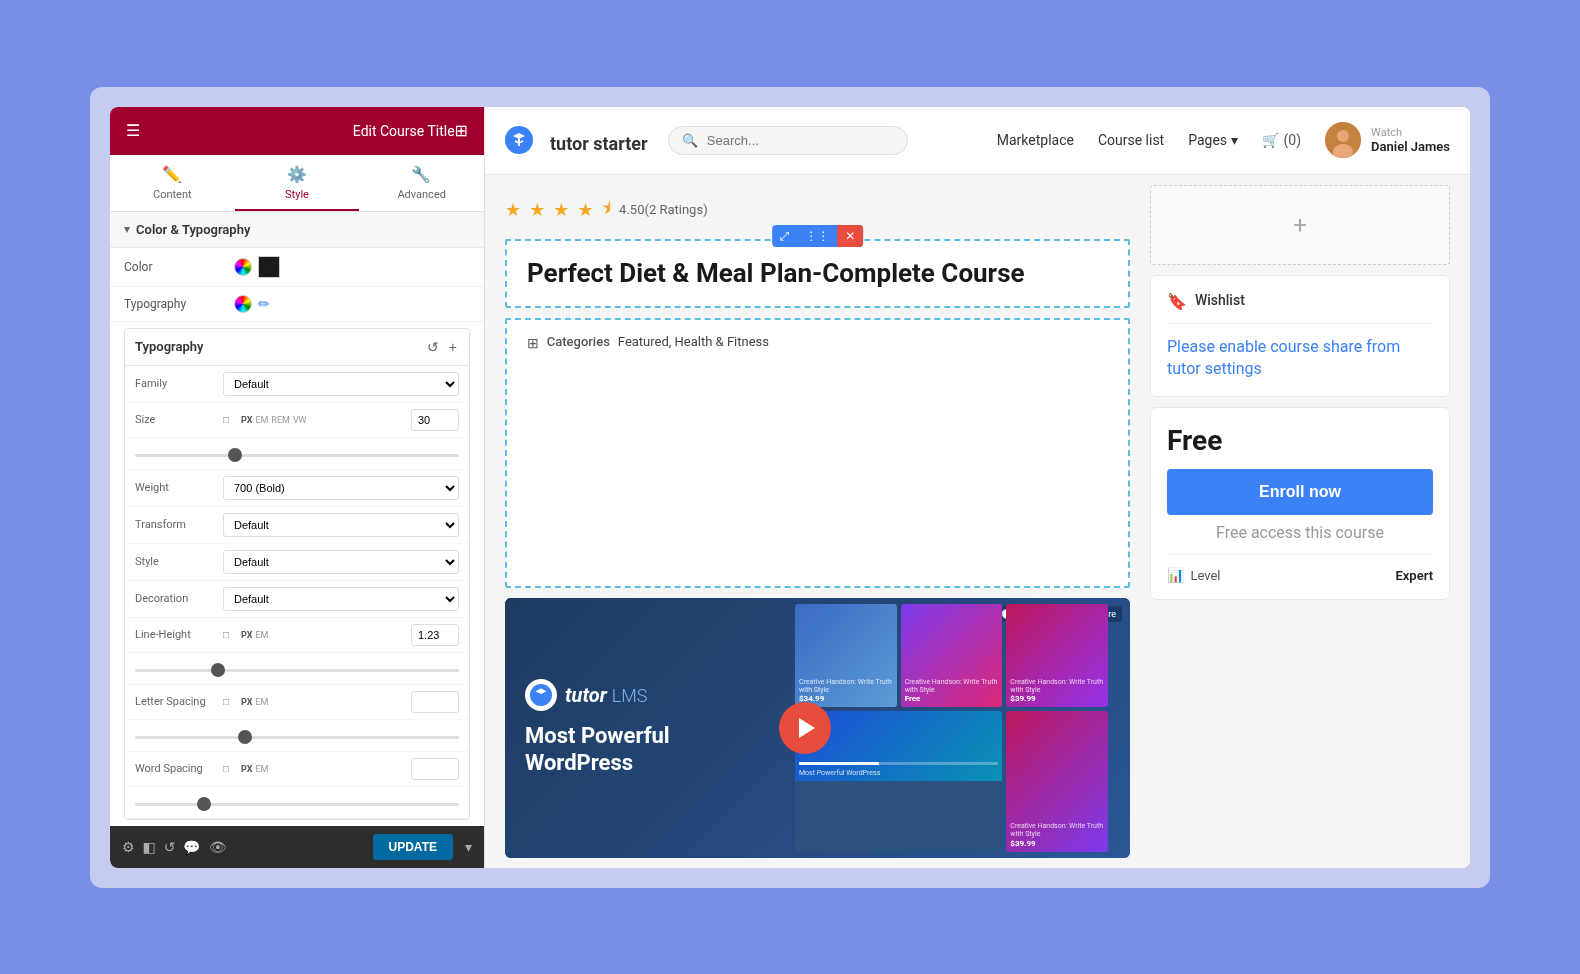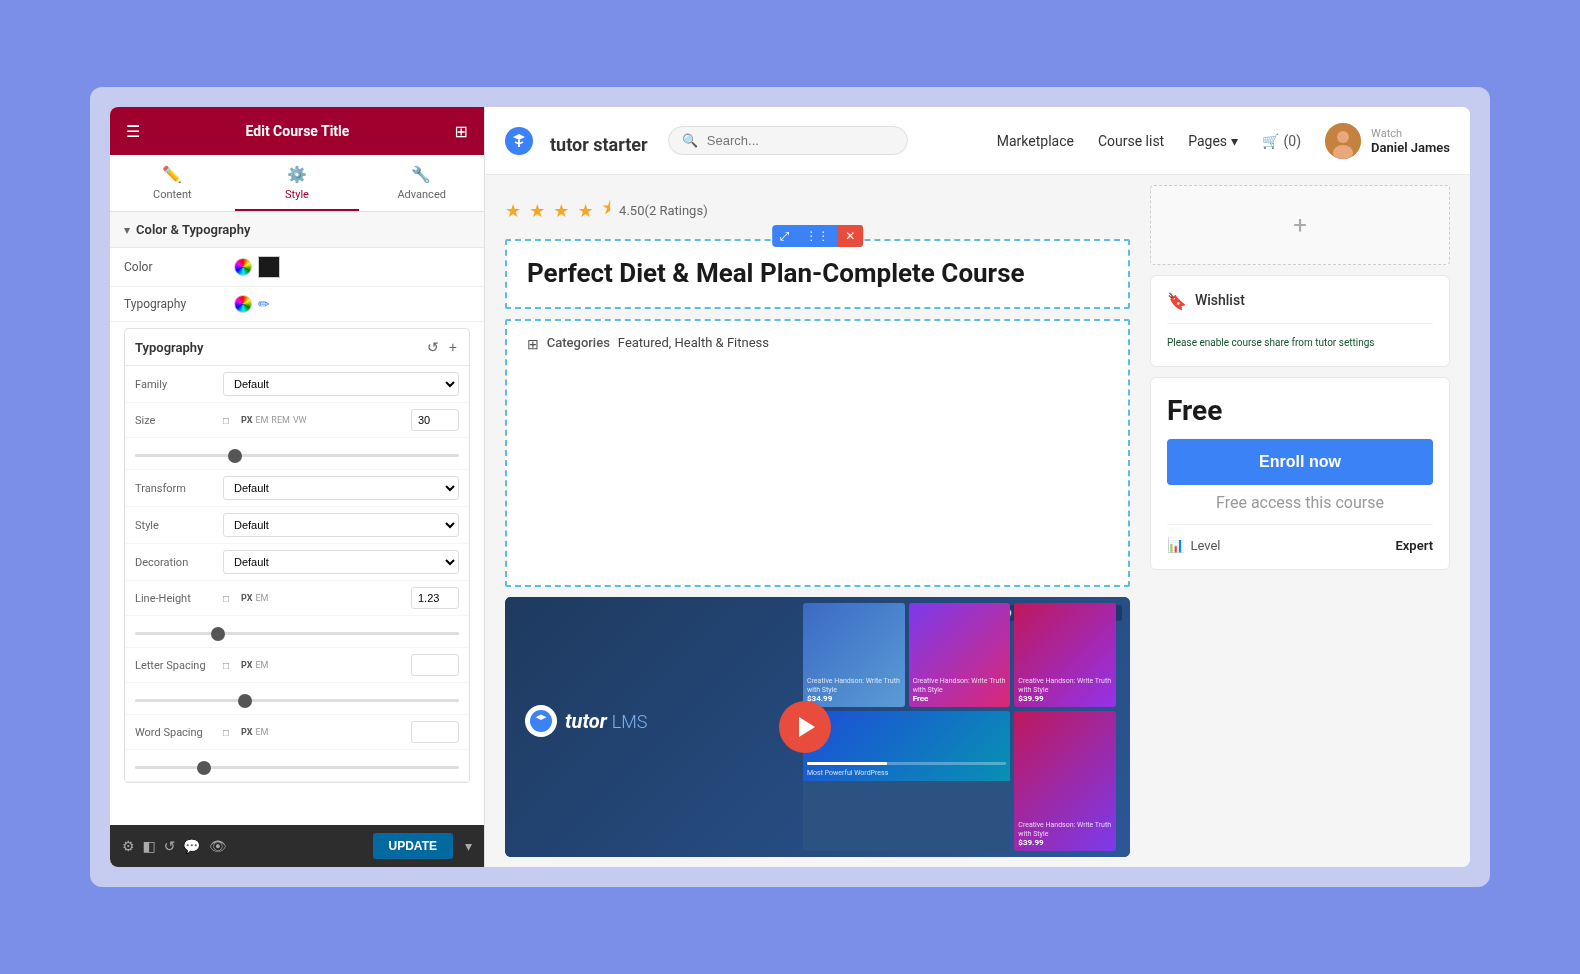--- a/index.html
+++ b/index.html
@@ -41,22 +41,22 @@
       background: #a0002e;
       color: #fff;
       display: flex;
       align-items: center;
       justify-content: space-between;
       padding: 0 16px;
       height: 48px;
     }
     .panel-header-title {
       font-size: 14px;
-      font-weight: 700;
-      text-align: center;
+      font-weight: 400;
+      text-align: right;
       flex: 1;
     }
     .hamburger-icon, .grid-icon {
       cursor: pointer;
       font-size: 16px;
     }
     .panel-tabs {
       display: flex;
       border-bottom: 1px solid #e0e0e0;
       background: #fff;
@@ -532,21 +532,21 @@
     .play-triangle {
       width: 0;
       height: 0;
       border-left: 16px solid #fff;
       border-top: 10px solid transparent;
       border-bottom: 10px solid transparent;
       margin-left: 4px;
     }
     .video-right {
       position: absolute;
-      right: 8px;
+      right: 16px;
       top: 0;
       bottom: 0;
       width: 52%;
       overflow: hidden;
     }
     .video-grid {
       display: grid;
       grid-template-columns: 1fr 1fr 1fr;
       gap: 4px;
       height: 100%;
@@ -638,22 +638,22 @@
     .wishlist-icon {
       color: #555;
       font-size: 16px;
     }
     .wishlist-label {
       font-size: 14px;
       color: #333;
       font-weight: 500;
     }
     .share-notice {
-      font-size: 10px;
-      color: #14532d;
+      font-size: 16px;
+      color: #3b82f6;
       line-height: 1.4;
     }
     .price-text {
       font-size: 28px;
       font-weight: 700;
       color: #1a1a1a;
       margin-bottom: 12px;
     }
     .enroll-btn {
       background: #3b82f6;
@@ -771,20 +771,26 @@
             <span>REM</span>
             <span>VW</span>
           </div>
           <input type="number" class="typo-number-input" value="30" style="margin-left: auto;">
         </div>
 
         <div class="range-row">
           <input type="range" class="range-slider" min="0" max="100" value="30" style="">
         </div>
 
+        <div class="typo-row">
+          <span class="typo-row-label">Weight</span>
+          <select class="typo-select">
+            <option>700 (Bold)</option>
+          </select>
+        </div>
 
         <div class="typo-row">
           <span class="typo-row-label">Transform</span>
           <select class="typo-select">
             <option>Default</option>
           </select>
         </div>
 
         <div class="typo-row">
           <span class="typo-row-label">Style</span>
@@ -941,20 +947,21 @@
                     <svg viewBox="0 0 24 24" width="22" height="22">
                       <circle cx="12" cy="12" r="12" fill="#3b82f6"></circle>
                       <path d="M6 8 L12 5 L18 8 L12 11 Z" fill="white"></path>
                     </svg>
                   </div>
                   <span class="video-logo-text">
                     <span style="font-style:italic;font-weight:700;color:#fff;">tutor</span>
                     <span style="color:#7bb3f0;font-weight:300;font-size:18px;"> LMS</span>
                   </span>
                 </div>
+                <div class="video-headline">Most Powerful<br>WordPress</div>
               </div>
 
               <div class="video-top-bar">
                 <div class="video-watch-btn">
                   <span>🕐</span>
                   <span>Watch Later</span>
                 </div>
                 <div class="video-share-btn">
                   <span>↗</span>
                   <span>Share</span>

